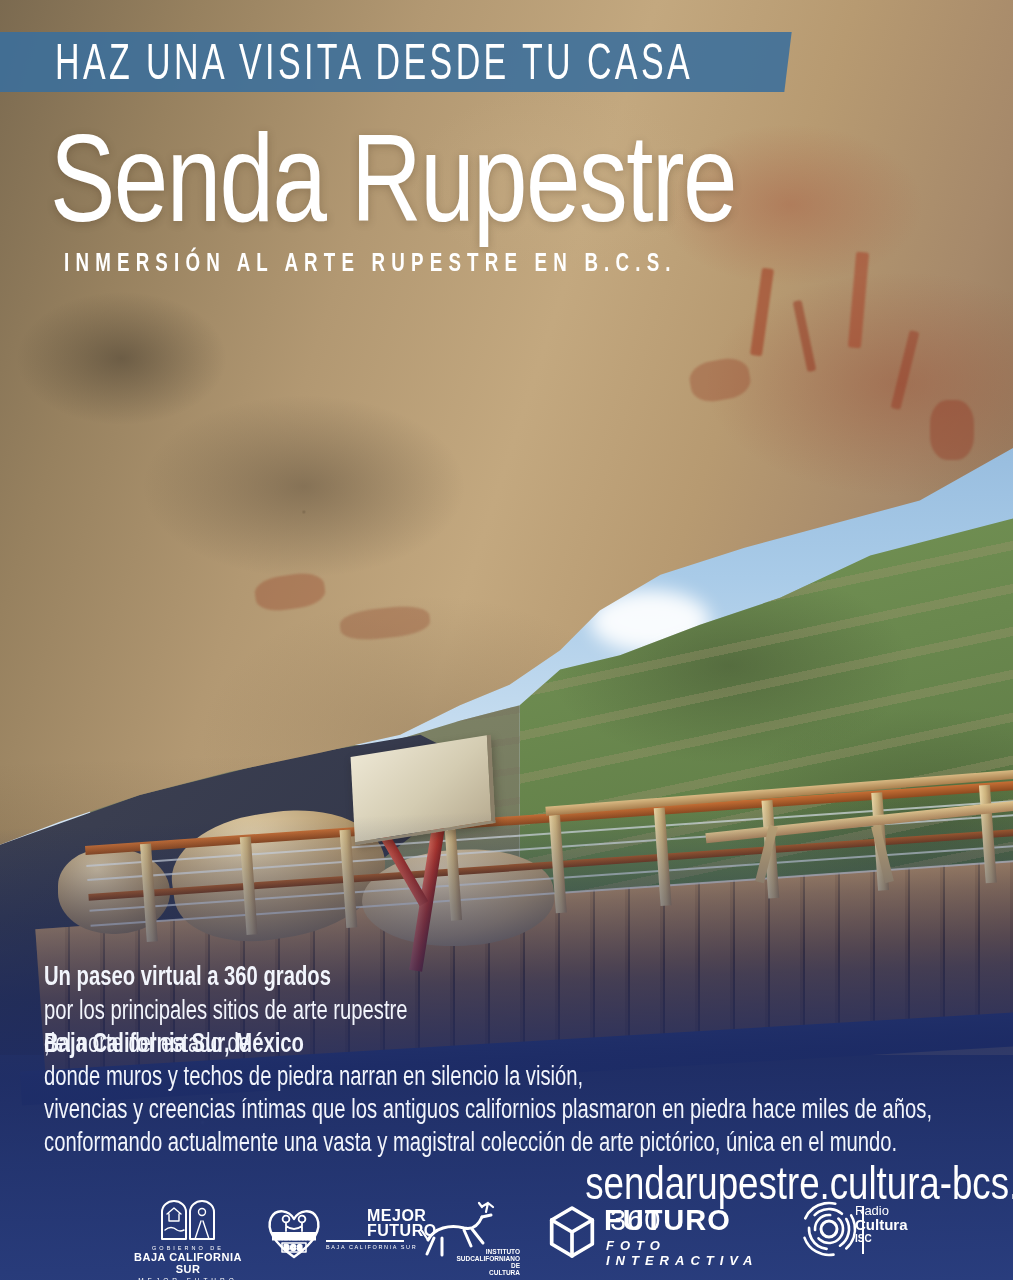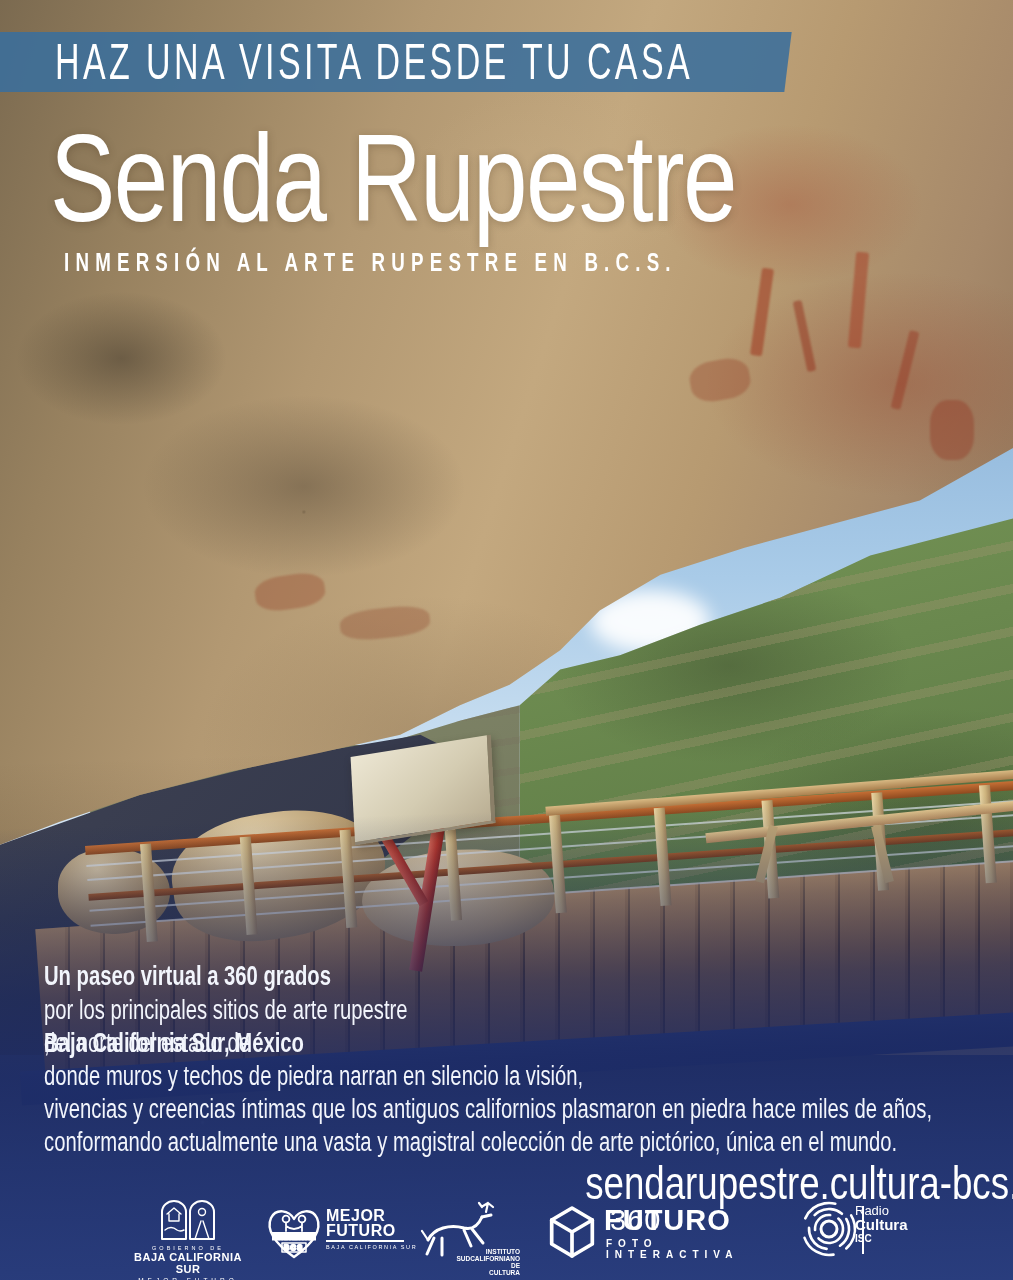--- a/index.html
+++ b/index.html
@@ -134,32 +134,32 @@
   
   .logo{z-index:12;color:#fff;}
   .lg-gob{left:128px;top:1200px;width:120px;text-align:center;}
   .lg-gob svg{position:relative;display:block;margin:0 auto;}
   .lg-gob .t1{position:relative;display:block;font-size:5.5px;letter-spacing:3px;margin-top:3px;}
   .lg-gob .t2{position:relative;display:block;font-size:11px;font-weight:700;letter-spacing:.5px;}
   .lg-gob .t3{position:relative;display:block;font-size:6.5px;letter-spacing:4px;margin-top:2px;}
   .lg-fut{left:262px;top:1202px;width:160px;}
   .lg-fut svg{left:0;top:0;}
   .lg-fut .col{left:64px;top:6px;width:96px;}
-  .lg-fut .m1{position:relative;display:block;font-size:16px;font-weight:800;line-height:15px;letter-spacing:.5px;}
+  .lg-fut .m1{position:relative;display:block;font-size:16px;font-weight:800;line-height:15px;letter-spacing:.5px;margin-left:41px;}
   .lg-fut .rule{position:relative;display:block;width:78px;height:1.5px;background:#fff;margin-top:2px;}
   .lg-fut .m2{position:relative;display:block;font-size:5.5px;letter-spacing:1.6px;margin-top:2px;}
   .lg-isc{left:418px;top:1200px;width:120px;}
   .lg-isc svg{left:0;top:0;}
   .lg-isc .col{left:28px;top:48px;width:74px;text-align:right;font-size:6.5px;line-height:7px;font-weight:600;}
   .lg-isc .col span{position:relative;display:block;}
   .lg-img{left:548px;top:1204px;width:240px;}
   .lg-img svg{left:0;top:2px;}
   .lg-img .row{left:56px;top:0;width:184px;font-size:29px;font-weight:700;letter-spacing:1px;white-space:nowrap;}
   .lg-img .num{position:relative;font-weight:400;margin-left:6px;}
-  .lg-img .sub{left:58px;top:34px;font-size:10px;letter-spacing:6px;font-weight:600;}
+  .lg-img .sub{left:58px;top:34px;font-size:13px;letter-spacing:6px;font-weight:600;font-style:italic;}
   .lg-rad{left:800px;top:1200px;width:150px;}
   .lg-rad svg{left:0;top:0;}
   .lg-rad .bar{left:62px;top:6px;width:2px;height:48px;background:#fff;}
   .lg-rad .col{left:55px;top:4px;line-height:14px;}
   .lg-rad .r1{position:relative;display:block;font-size:13px;font-weight:300;}
   .lg-rad .r2{position:relative;display:block;font-size:15px;font-weight:800;}
   .lg-rad .r3{position:relative;display:block;font-size:10px;font-weight:800;}
 </style>
 </head>
 <body>

